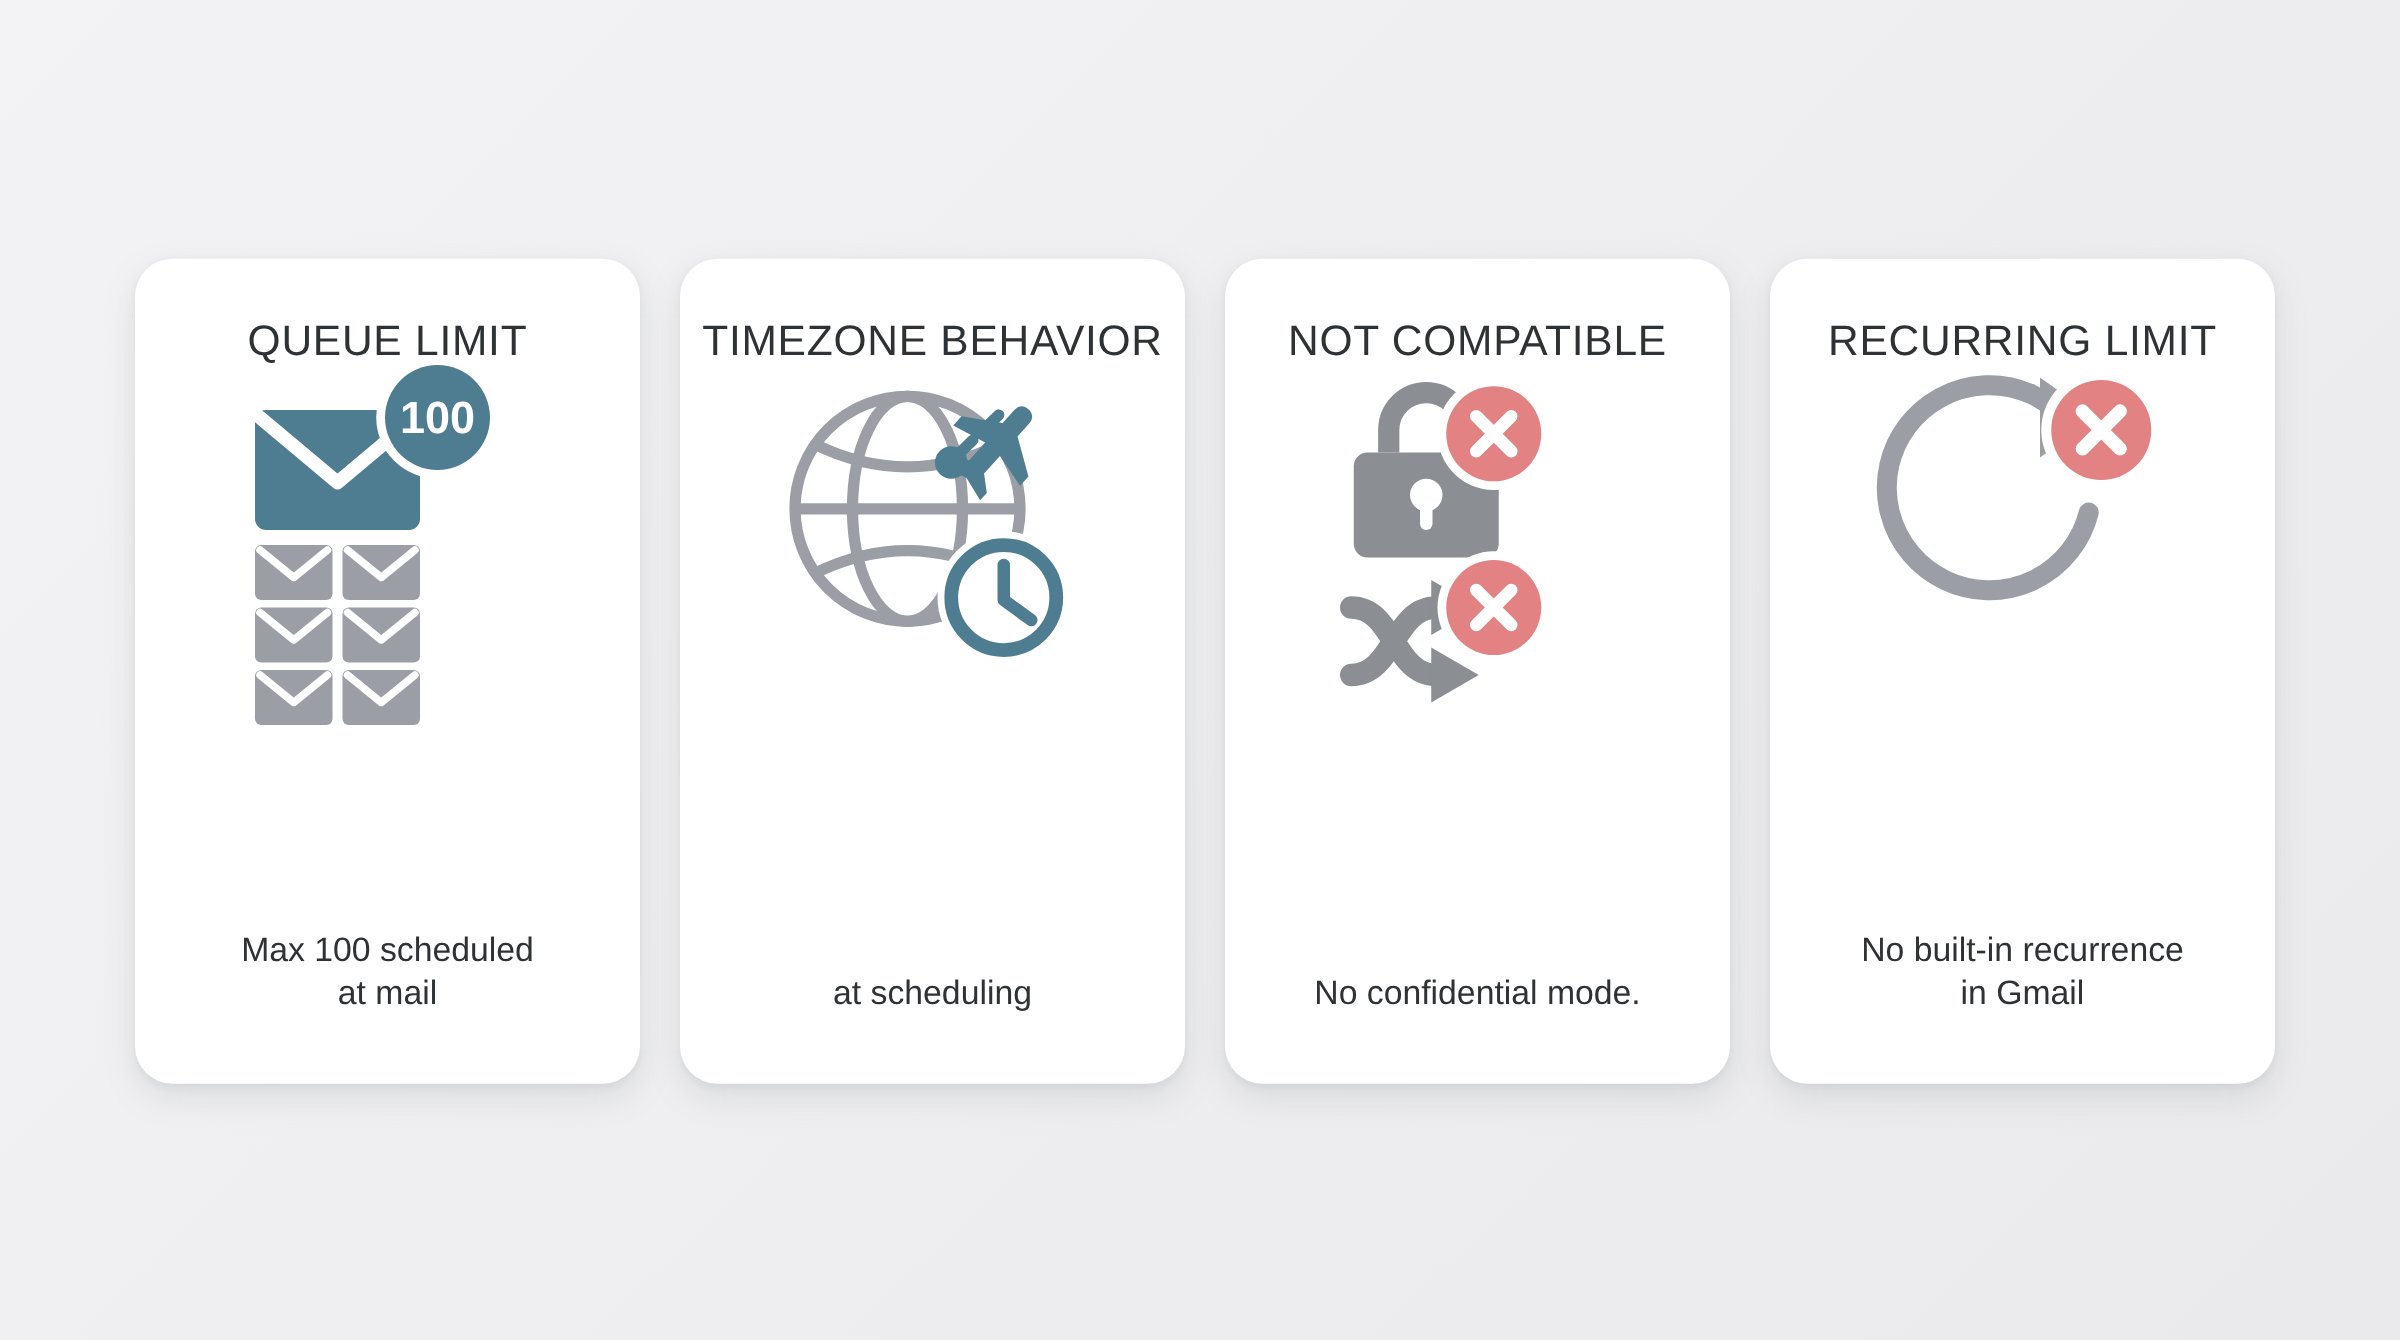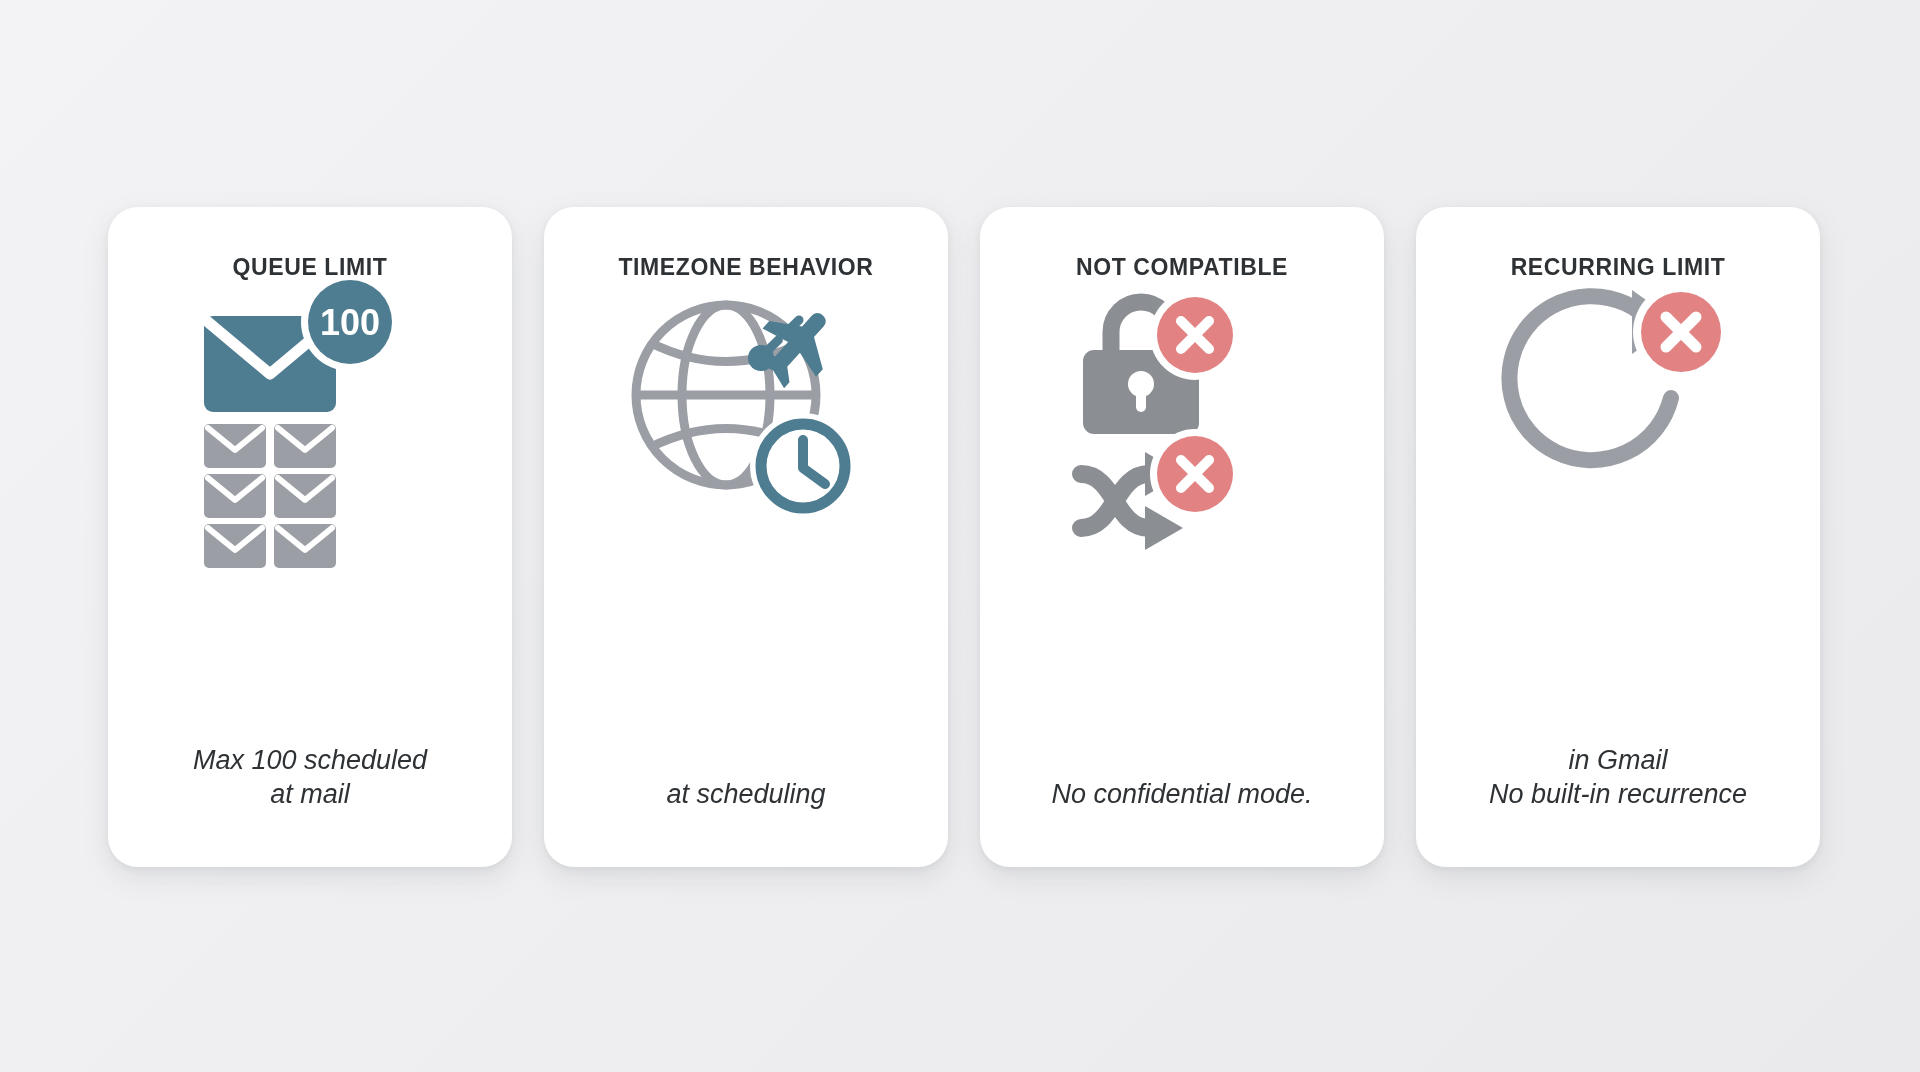--- a/index.html
+++ b/index.html
@@ -27,44 +27,44 @@
     border-radius: 30px;
     box-shadow: 0 10px 26px rgba(120,124,132,0.17),
                 0 2px 6px rgba(120,124,132,0.10);
     display: flex;
     flex-direction: column;
     align-items: center;
     box-sizing: border-box;
     padding: 48px 24px 56px 24px;
   }
   .card-title {
-    font-size: 23px;
+    font-size: 34px;
     letter-spacing: 0.6px;
     color: #2f3235;
-    font-weight: 700;
+    font-weight: 400;
     text-align: center;
     line-height: 1.1;
     white-space: nowrap;
   }
   .card-art {
     flex: 1;
     width: 100%;
     display: flex;
     align-items: flex-start;
     justify-content: center;
   }
   .card-body {
     font-size: 27px;
     color: #2f3235;
     text-align: center;
     line-height: 1.24;
     font-weight: 400;
     max-width: 330px;
   }
-  .card-body .ln { display: block; font-style: italic; }
+  .card-body .ln { display: block; }
   svg { display: block; }
 </style>
 </head>
 <body>
 
 <div class="stage">
 
   <div class="card-row">
 
     <div class="card">
@@ -202,19 +202,19 @@
           </g>
 
           <g>
             <circle cx="188" cy="52" r="48" fill="#ffffff"></circle>
             <circle cx="188" cy="52" r="40" fill="#e28283"></circle>
             <path d="M173 37 L203 67 M203 37 L173 67" stroke="#ffffff" stroke-width="11" stroke-linecap="round"></path>
           </g>
         </svg>
       </div>
       <div class="card-body">
+        <span class="ln">No built-in recurrence</span>
         <span class="ln">in Gmail</span>
-        <span class="ln">No built-in recurrence</span>
       </div>
     </div>
 
   </div>
 </div>
 
 </body></html>

